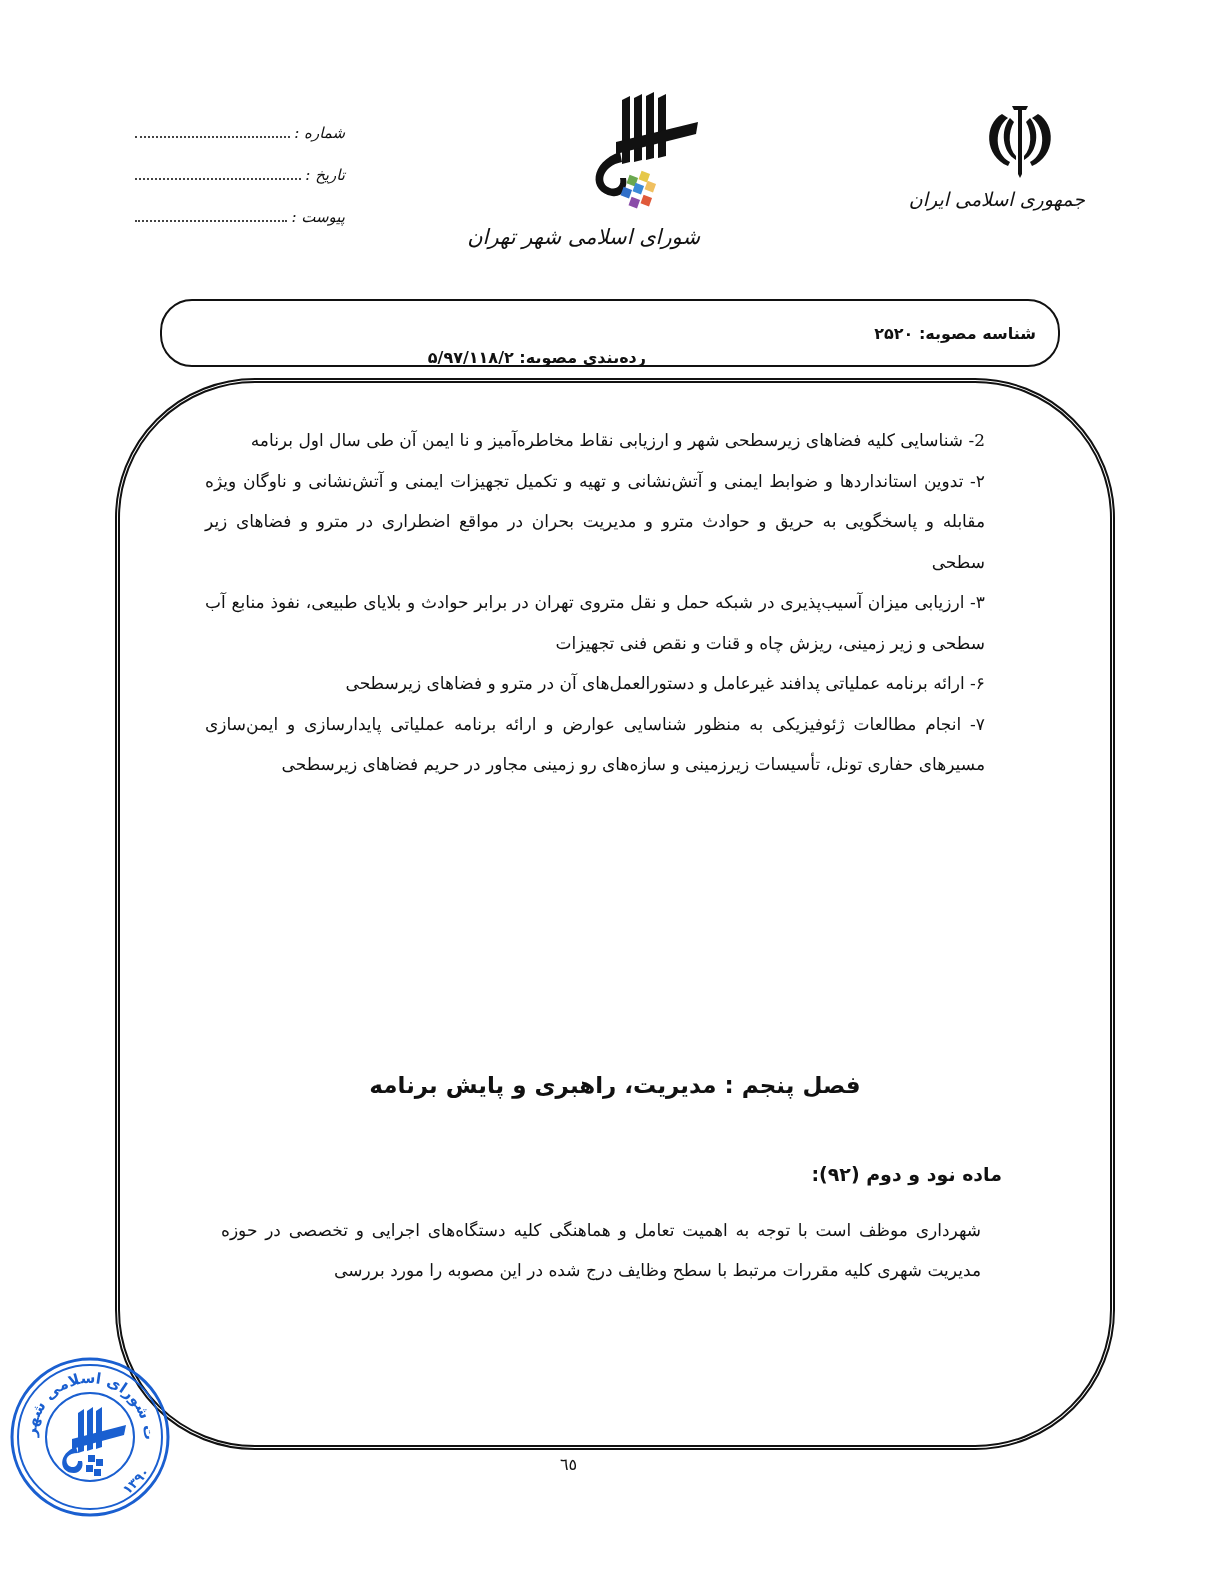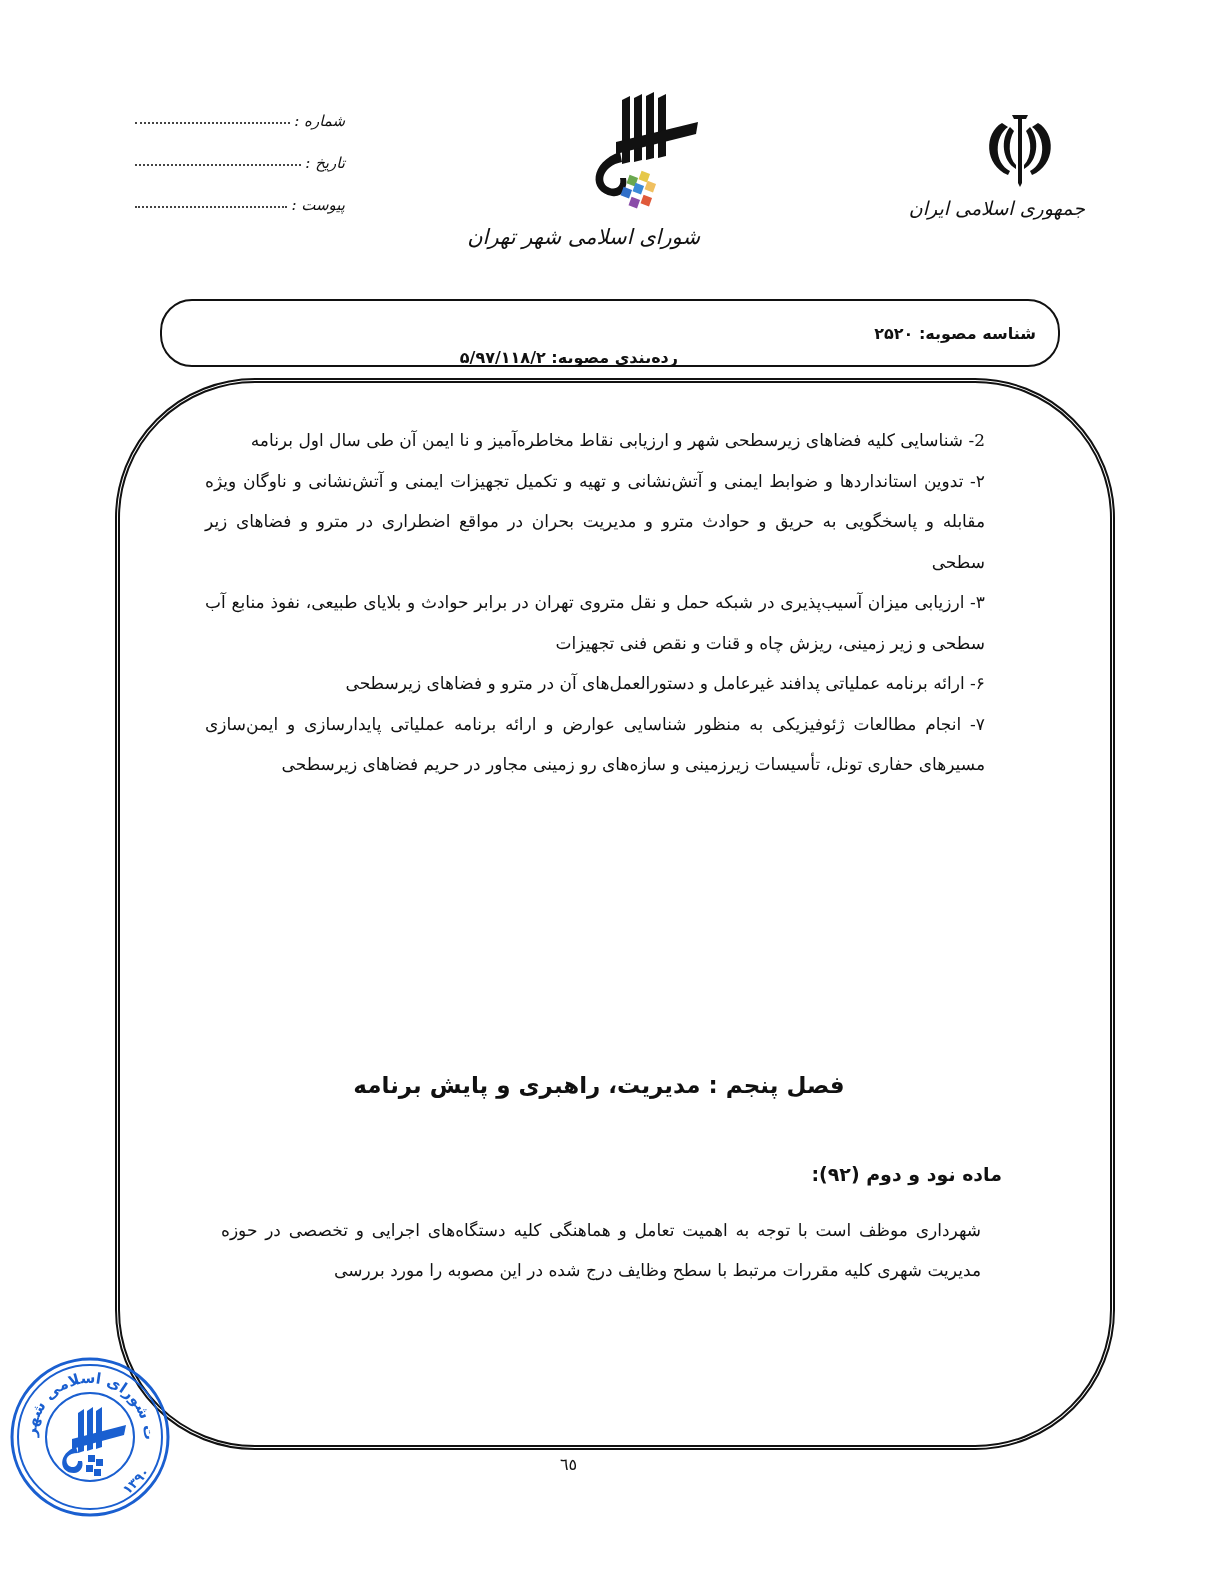--- a/index.html
+++ b/index.html
@@ -2,51 +2,51 @@
 <html><head>
 <meta charset="utf-8">
 <style>
   html, body { margin: 0; padding: 0; background: #ffffff; }
   body { width: 1224px; height: 1584px; position: relative; overflow: hidden;
          font-family: "DejaVu Serif", "Liberation Serif", serif; color: #111; }
   .abs { position: absolute; }
 
   
   .form-fields { left: 135px; top: 112px; width: 210px; direction: rtl; }
-  .form-row { display: flex; align-items: flex-start; height: 42px; font-family: "DejaVu Serif", serif;
+  .form-row { display: flex; align-items: center; height: 42px; font-family: "DejaVu Serif", serif;
               font-style: italic; font-size: 15px; }
   .form-row .lbl { white-space: nowrap; padding-left: 4px; }
   .form-row .dots { flex: 1; border-bottom: 2px dotted #444; height: 10px; margin-bottom: 2px; }
 
   
-  .emblem { left: 955px; top: 109px; width: 130px; text-align: center; }
+  .emblem { left: 955px; top: 100px; width: 130px; text-align: center; }
   .emblem svg { display: block; margin: 0 auto; }
   .emblem .cap { direction: rtl; font-family: "DejaVu Serif", serif; font-style: italic; font-size: 19px;
                  margin-top: 8px; white-space: nowrap; }
 
   
   .council { left: 520px; top: 92px; width: 180px; text-align: right; }
   .council .cap { direction: rtl; font-family: "DejaVu Serif", serif; font-style: italic; font-size: 21px;
                   margin-top: 4px; white-space: nowrap; }
 
   
   .info-box { left: 160px; top: 299px; width: 900px; height: 68px; border: 2px solid #111;
               border-radius: 32px; box-sizing: border-box; direction: rtl; display: flex;
               align-items: center; font-family: "DejaVu Sans", sans-serif; font-weight: bold; font-size: 16px; }
   .info-box .id { position: absolute; right: 22px; }
-  .info-box .cls { position: absolute; right: 380px; margin-top: 48px; }
+  .info-box .cls { position: absolute; right: 412px; margin-top: 48px; }
 
   
   .content-box { left: 115px; top: 378px; width: 1000px; height: 1072px; border: 5px double #111;
                  border-radius: 140px; box-sizing: border-box; }
 
   .content { left: 205px; top: 420px; width: 780px; direction: rtl; text-align: justify;
              font-family: "DejaVu Serif", serif; font-size: 17px; line-height: 40.5px; }
   .content p { margin: 0; }
-  .heading { left: 184px; top: 1072px; width: 830px; text-align: center; direction: rtl;
+  .heading { left: 200px; top: 1072px; width: 830px; text-align: center; direction: rtl;
              font-family: "DejaVu Sans", sans-serif; font-weight: bold; font-size: 23px; }
   .article-title { right: 222px; top: 1163px; direction: rtl;
                    font-family: "DejaVu Sans", sans-serif; font-weight: bold; font-size: 19px; }
   .article-body { left: 221px; top: 1210px; width: 760px; direction: rtl; text-align: justify;
                   font-family: "DejaVu Serif", serif; font-size: 17px; line-height: 40px; }
 
   .page-number { left: 560px; top: 1455px; width: 110px; text-align: left;
                  font-family: "DejaVu Sans", sans-serif; font-size: 16px; }
 
   .stamp { left: 8px; top: 1355px; width: 165px; height: 165px; }

